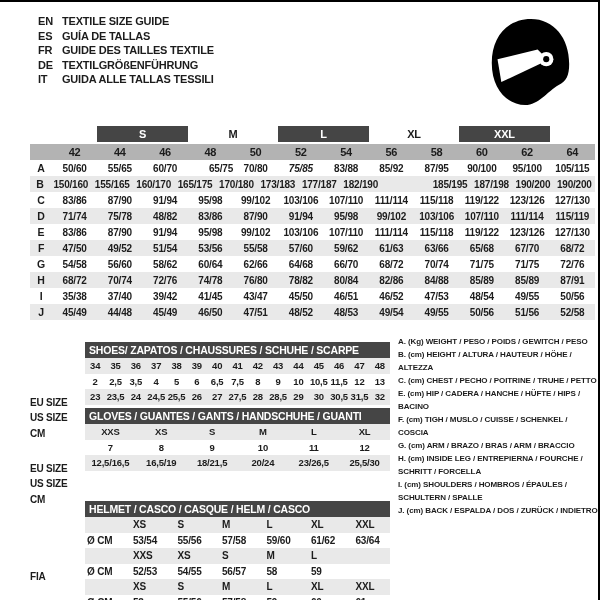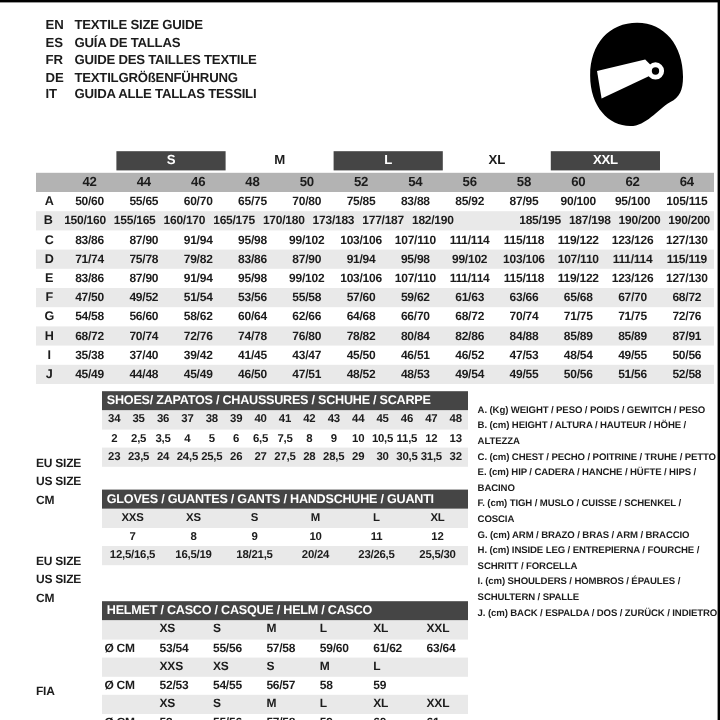--- a/index.html
+++ b/index.html
@@ -102,23 +102,23 @@
         <div class="num-cell" style="width: 45.25px;">58</div>
         <div class="num-cell" style="width: 45.25px;">60</div>
         <div class="num-cell" style="width: 45.25px;">62</div>
         <div class="num-cell" style="width: 45.25px;">64</div>
       </div>
       <div class="data-row">
         <div class="letter-cell">A</div>
         <div class="val-cell" style="width: 45.25px;">50/60</div>
         <div class="val-cell" style="width: 45.25px;">55/65</div>
         <div class="val-cell" style="width: 45.25px;">60/70</div>
-        <div class="val-cell" style="width: 45.25px;">65/75</div>
+        <div class="val-cell" style="width: 45.25px; text-align: right;">65/75</div>
         <div class="val-cell" style="width: 45.25px;">70/80</div>
-        <div class="val-cell" style="width: 45.25px;">75/85</div>
+        <div class="val-cell" style="width: 45.25px; font-style: italic;">75/85</div>
         <div class="val-cell" style="width: 45.25px;">83/88</div>
         <div class="val-cell" style="width: 45.25px;">85/92</div>
         <div class="val-cell" style="width: 45.25px;">87/95</div>
         <div class="val-cell" style="width: 45.25px;">90/100</div>
         <div class="val-cell" style="width: 45.25px;">95/100</div>
         <div class="val-cell" style="width: 45.25px;">105/115</div>
       </div>
       <div class="data-row" style="background: rgb(233, 233, 233);">
         <div class="letter-cell">B</div>
         <div class="val-cell" style="width: 45.25px;">150/160</div>
@@ -146,21 +146,21 @@
         <div class="val-cell" style="width: 45.25px;">111/114</div>
         <div class="val-cell" style="width: 45.25px;">115/118</div>
         <div class="val-cell" style="width: 45.25px;">119/122</div>
         <div class="val-cell" style="width: 45.25px;">123/126</div>
         <div class="val-cell" style="width: 45.25px;">127/130</div>
       </div>
       <div class="data-row" style="background: rgb(233, 233, 233);">
         <div class="letter-cell">D</div>
         <div class="val-cell" style="width: 45.25px;">71/74</div>
         <div class="val-cell" style="width: 45.25px;">75/78</div>
-        <div class="val-cell" style="width: 45.25px;">79/82</div>
+        <div class="val-cell" style="width: 45.25px;">48/82</div>
         <div class="val-cell" style="width: 45.25px;">83/86</div>
         <div class="val-cell" style="width: 45.25px;">87/90</div>
         <div class="val-cell" style="width: 45.25px;">91/94</div>
         <div class="val-cell" style="width: 45.25px;">95/98</div>
         <div class="val-cell" style="width: 45.25px;">99/102</div>
         <div class="val-cell" style="width: 45.25px;">103/106</div>
         <div class="val-cell" style="width: 45.25px;">107/110</div>
         <div class="val-cell" style="width: 45.25px;">111/114</div>
         <div class="val-cell" style="width: 45.25px;">115/119</div>
       </div>
@@ -249,21 +249,21 @@
         <div class="val-cell" style="width: 45.25px;">48/52</div>
         <div class="val-cell" style="width: 45.25px;">48/53</div>
         <div class="val-cell" style="width: 45.25px;">49/54</div>
         <div class="val-cell" style="width: 45.25px;">49/55</div>
         <div class="val-cell" style="width: 45.25px;">50/56</div>
         <div class="val-cell" style="width: 45.25px;">51/56</div>
         <div class="val-cell" style="width: 45.25px;">52/58</div>
       </div>
     </div>
 
-  <div class="section" style="top:324px">
+  <div class="section" style="top:340px">
     <div class="sec-bar" style="background: rgb(69, 69, 69);">SHOES/ ZAPATOS / CHAUSSURES / SCHUHE / SCARPE</div>
     <div>
         <div class="sec-row">
           <div class="sec-label">EU SIZE</div>
           <div class="sec-cells" style="background: rgb(233, 233, 233);">
             <div class="sec-cell">34</div>
             <div class="sec-cell">35</div>
             <div class="sec-cell">36</div>
             <div class="sec-cell">37</div>
             <div class="sec-cell">38</div>

